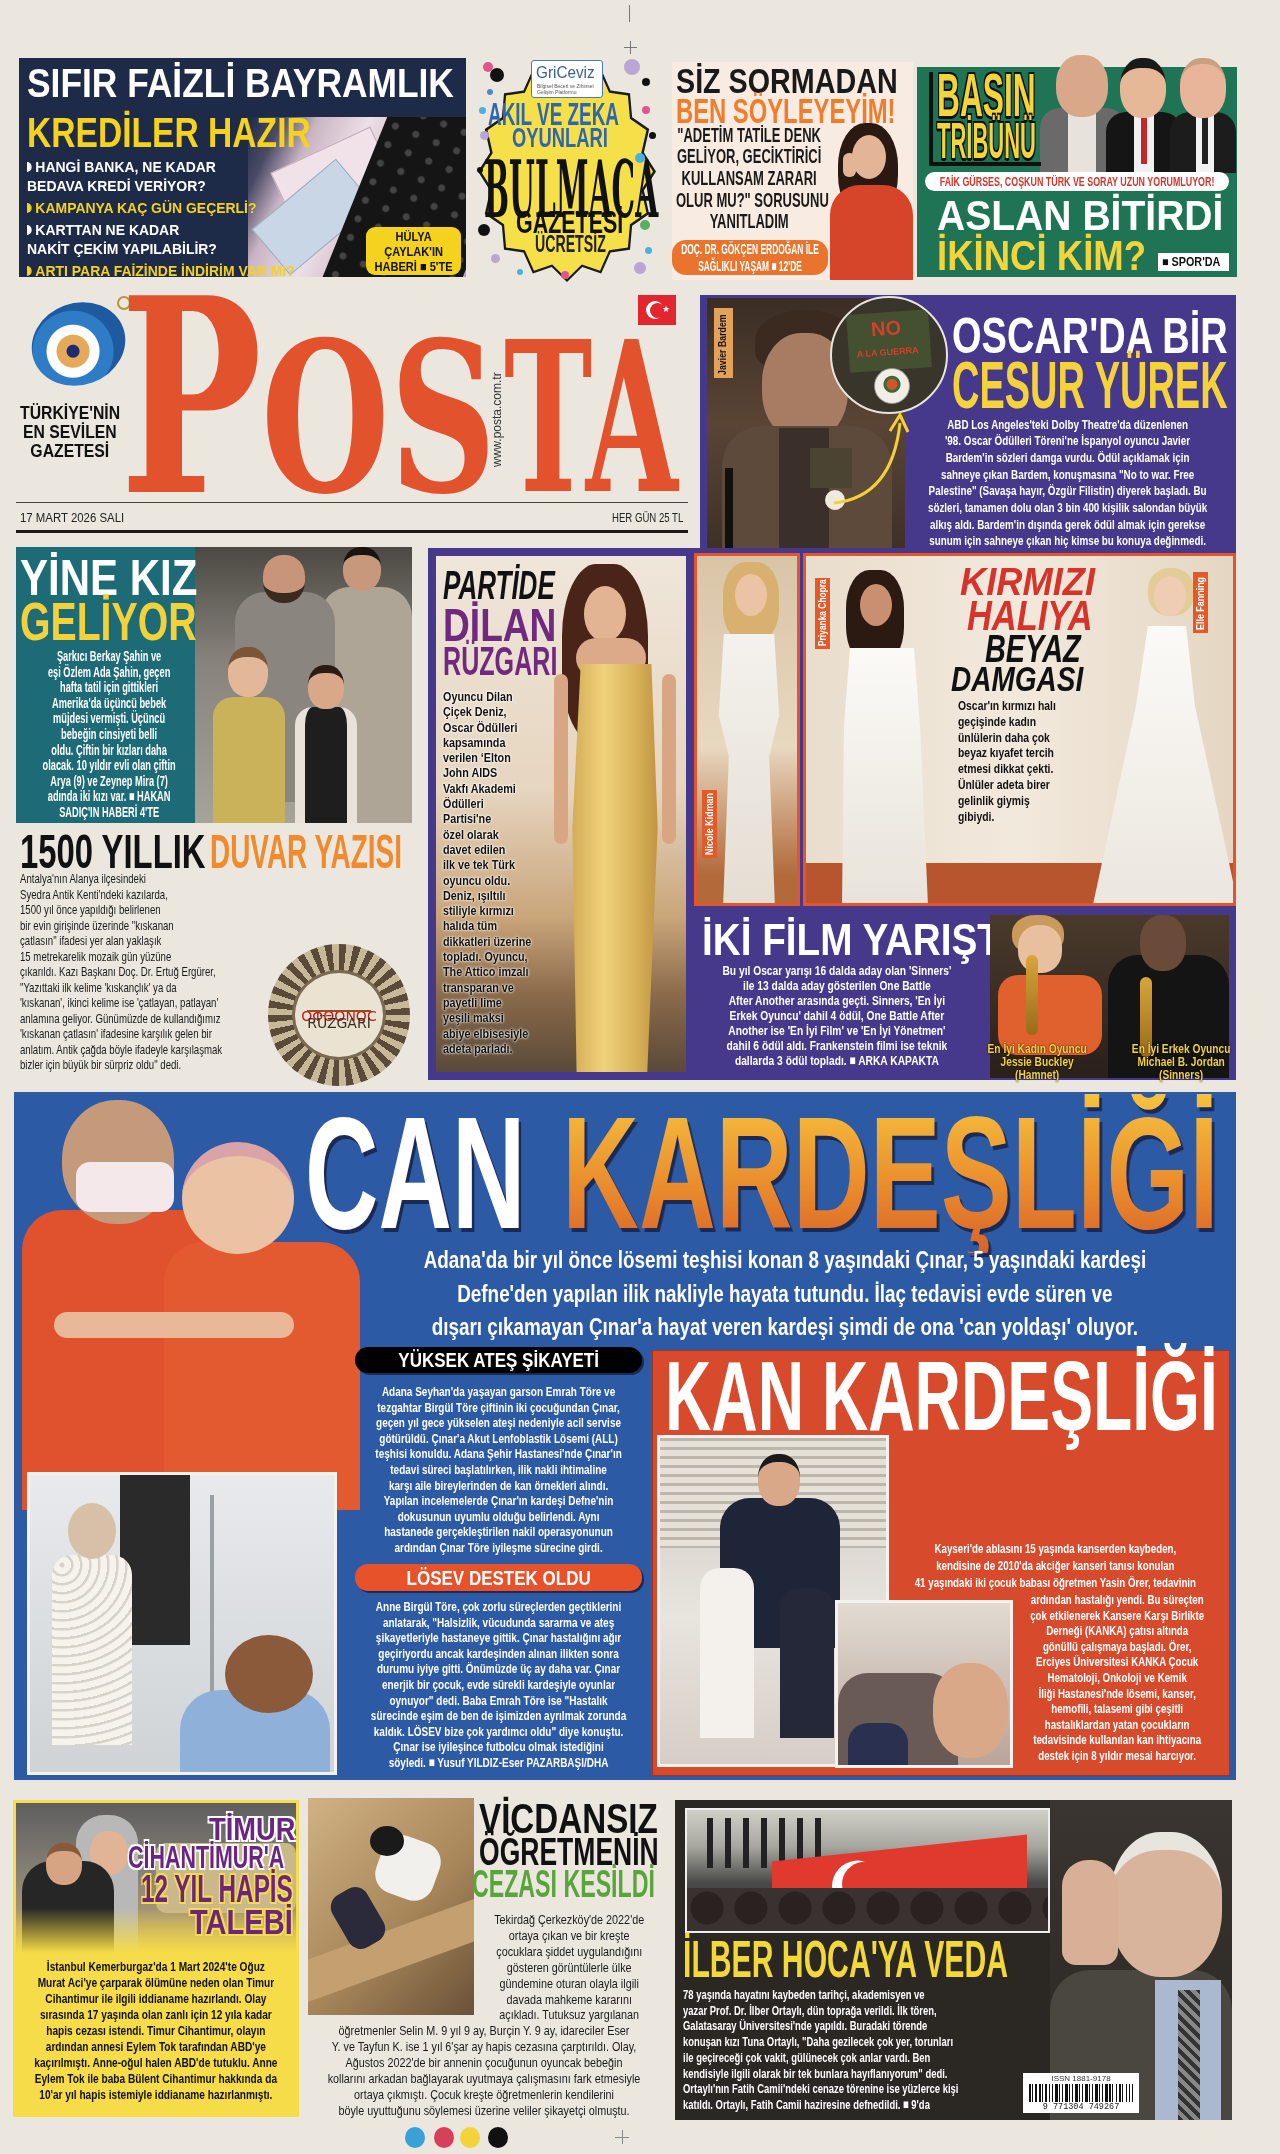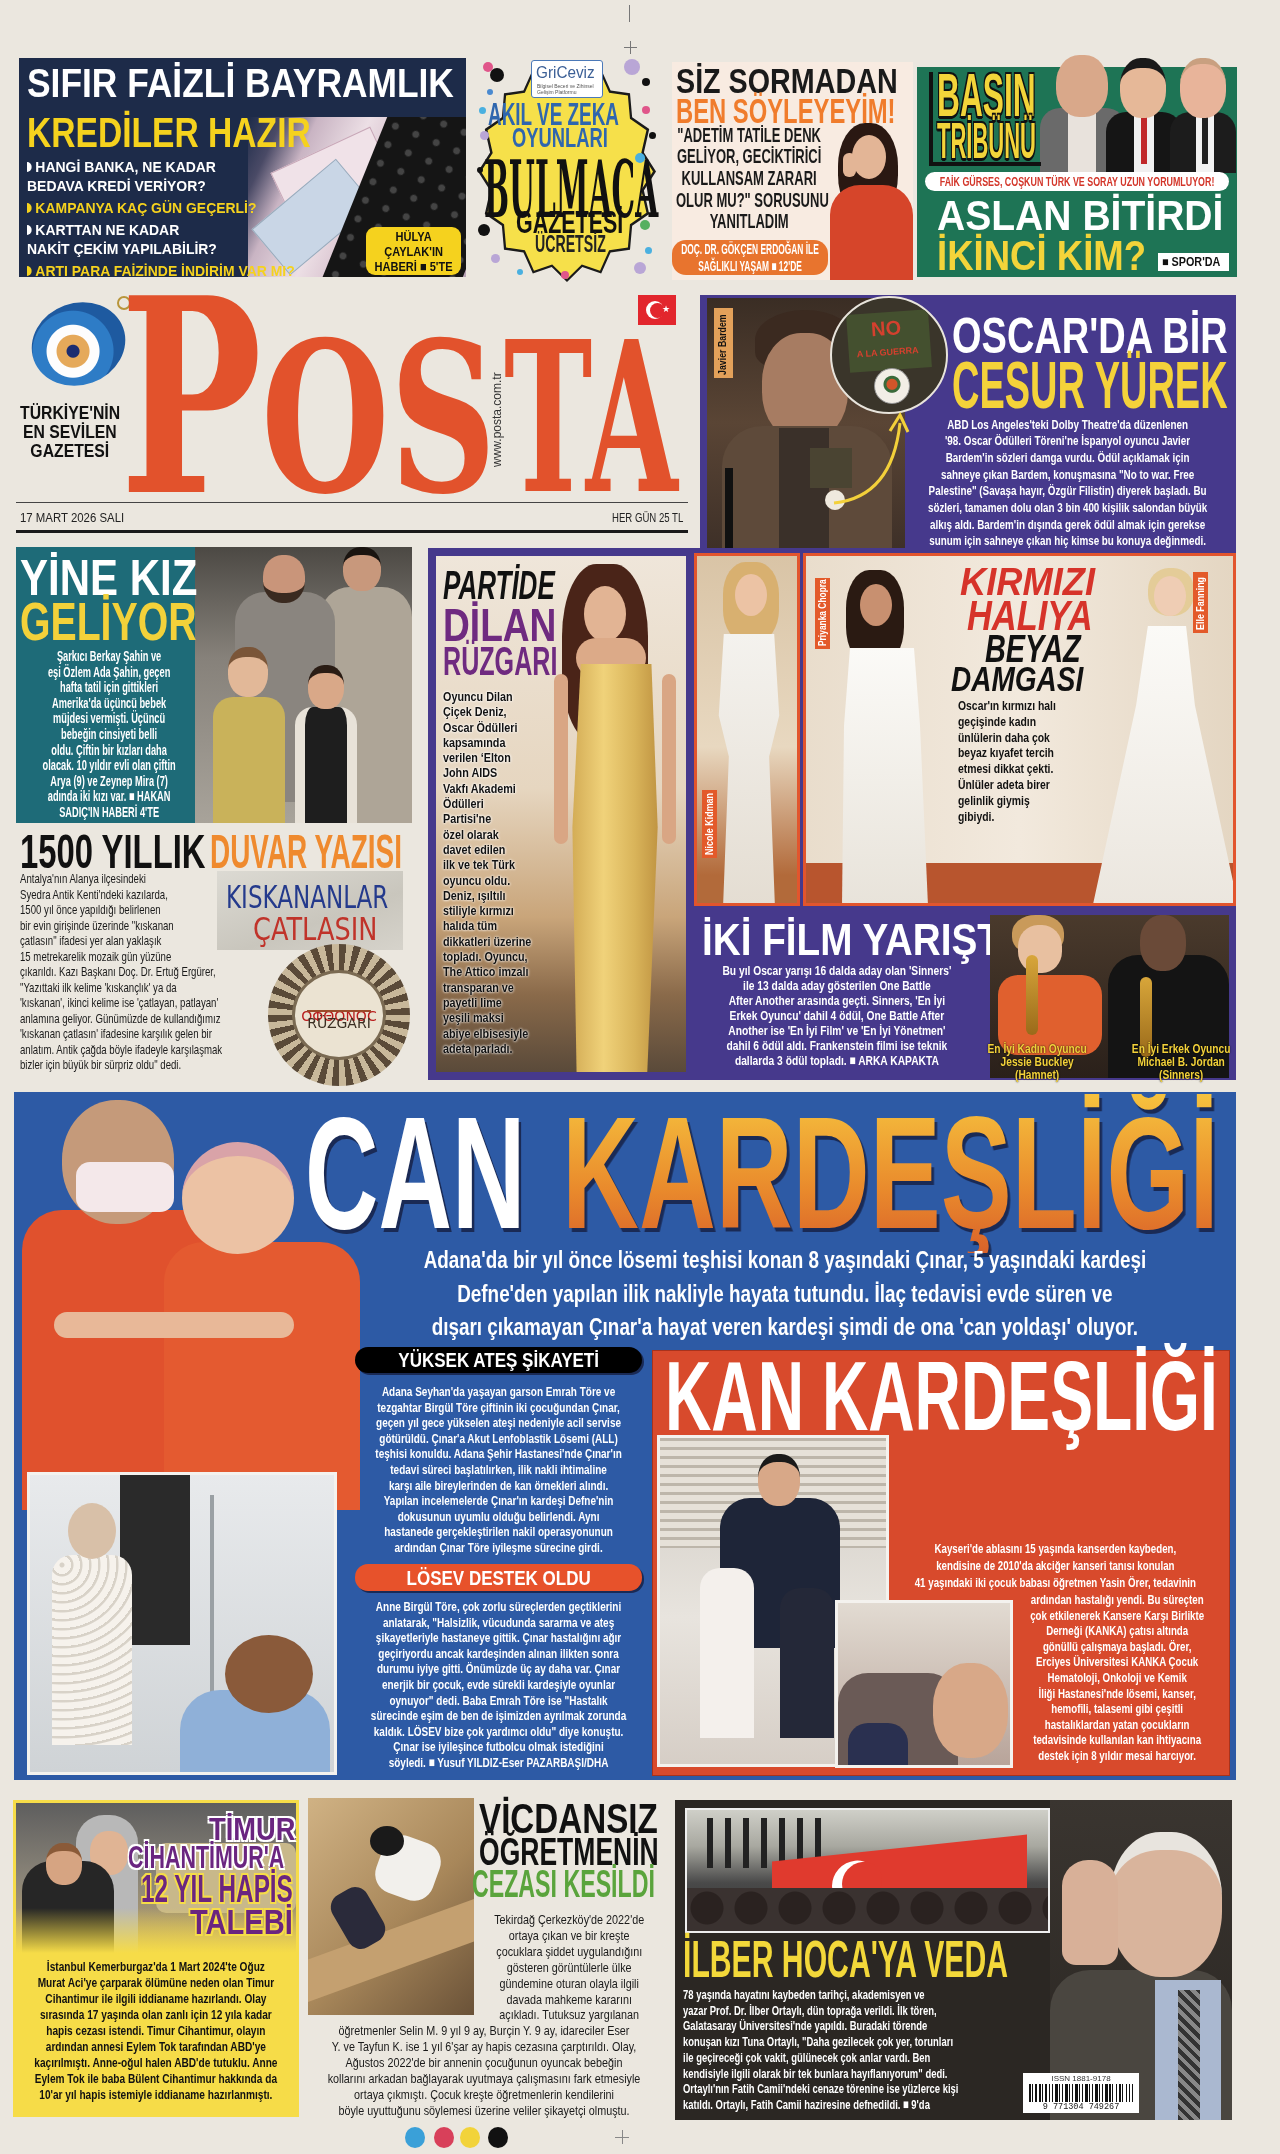--- a/index.html
+++ b/index.html
@@ -203,24 +203,20 @@
 müjdesi vermişti. Üçüncü
 bebeğin cinsiyeti belli
 oldu. Çiftin bir kızları daha
 olacak. 10 yıldır evli olan çiftin
 Arya (9) ve Zeynep Mira (7)
 adında iki kızı var. ■ HAKAN
 SADIÇ'IN HABERİ 4'TE</div>
 
   <div class="tx" style="left:20px;top:826.6px;font-size:49px;color:#111;transform:scaleX(.67)">1500 YILLIK</div>
   <div class="tx" style="left:210px;top:826.6px;font-size:49px;color:#ef8a2e;transform:scaleX(.57)">DUVAR YAZISI</div>
-  <div class="ph" style="left:217px;top:871px;width:186px;height:79px;background:linear-gradient(160deg,#dcdad3,#c9c6bd 60%,#d6d3cb)">
-    <div class="tx rg" style="left:9px;top:10px;font-size:32px;color:#243a8c;font-family:'DejaVu Sans',sans-serif;transform:scaleX(.72)">KISKANANLAR</div>
-    <div class="tx rg" style="left:36px;top:42px;font-size:32px;color:#c0332a;font-family:'DejaVu Sans',sans-serif;transform:scaleX(.8)">ÇATLASIN</div>
-  </div>
   <div class="ph" style="left:268px;top:944px;width:142px;height:142px;border-radius:50%;background:repeating-conic-gradient(#5a4a38 0 6deg,#c8b89a 6deg 12deg)">
     <div class="ab" style="left:24px;top:26px;width:94px;height:90px;border-radius:50%;background:#ebe3d2;border:3px solid #7a6a52">
       <div class="tx rg ctr" style="left:0;top:36px;width:88px;font-size:14px;color:#b91c1c;font-family:'DejaVu Sans',sans-serif">ΟΦΘΟΝΟϹ</div>
       <div class="ab" style="left:12px;top:37px;width:64px;height:2px;background:#9a4a2a"></div>
       <div class="tx rg ctr" style="left:0;top:43px;width:88px;font-size:14px;color:#3a2e22;font-family:'DejaVu Sans',sans-serif">RÜZGARI</div>
     </div>
   </div>
   <div class="tx rg" style="left:20px;top:871px;font-size:13px;line-height:15.5px;color:#1a1a1a;transform:scaleX(.74)">Antalya'nın Alanya ilçesindeki
 Syedra Antik Kenti'ndeki kazılarda,
 1500 yıl önce yapıldığı belirlenen

